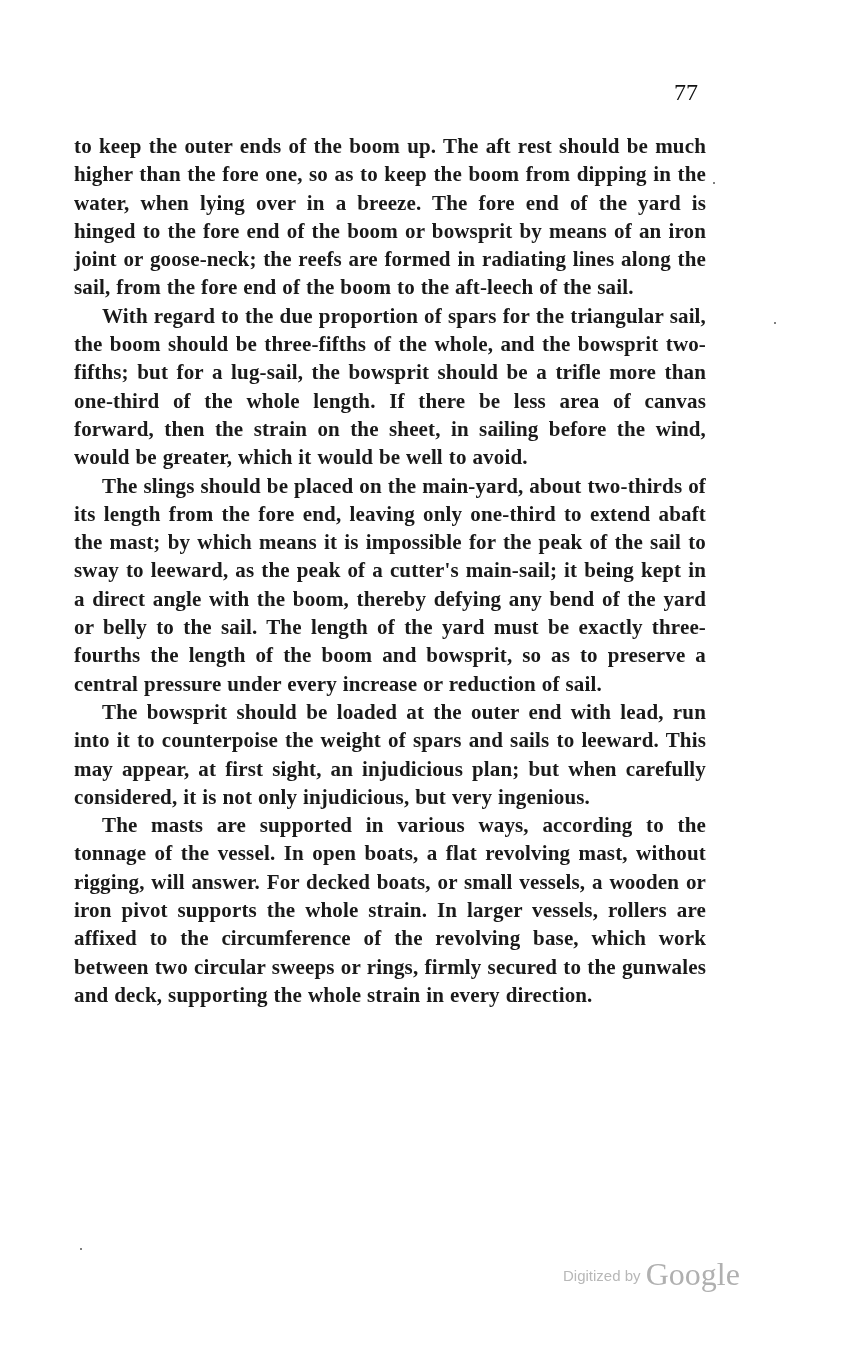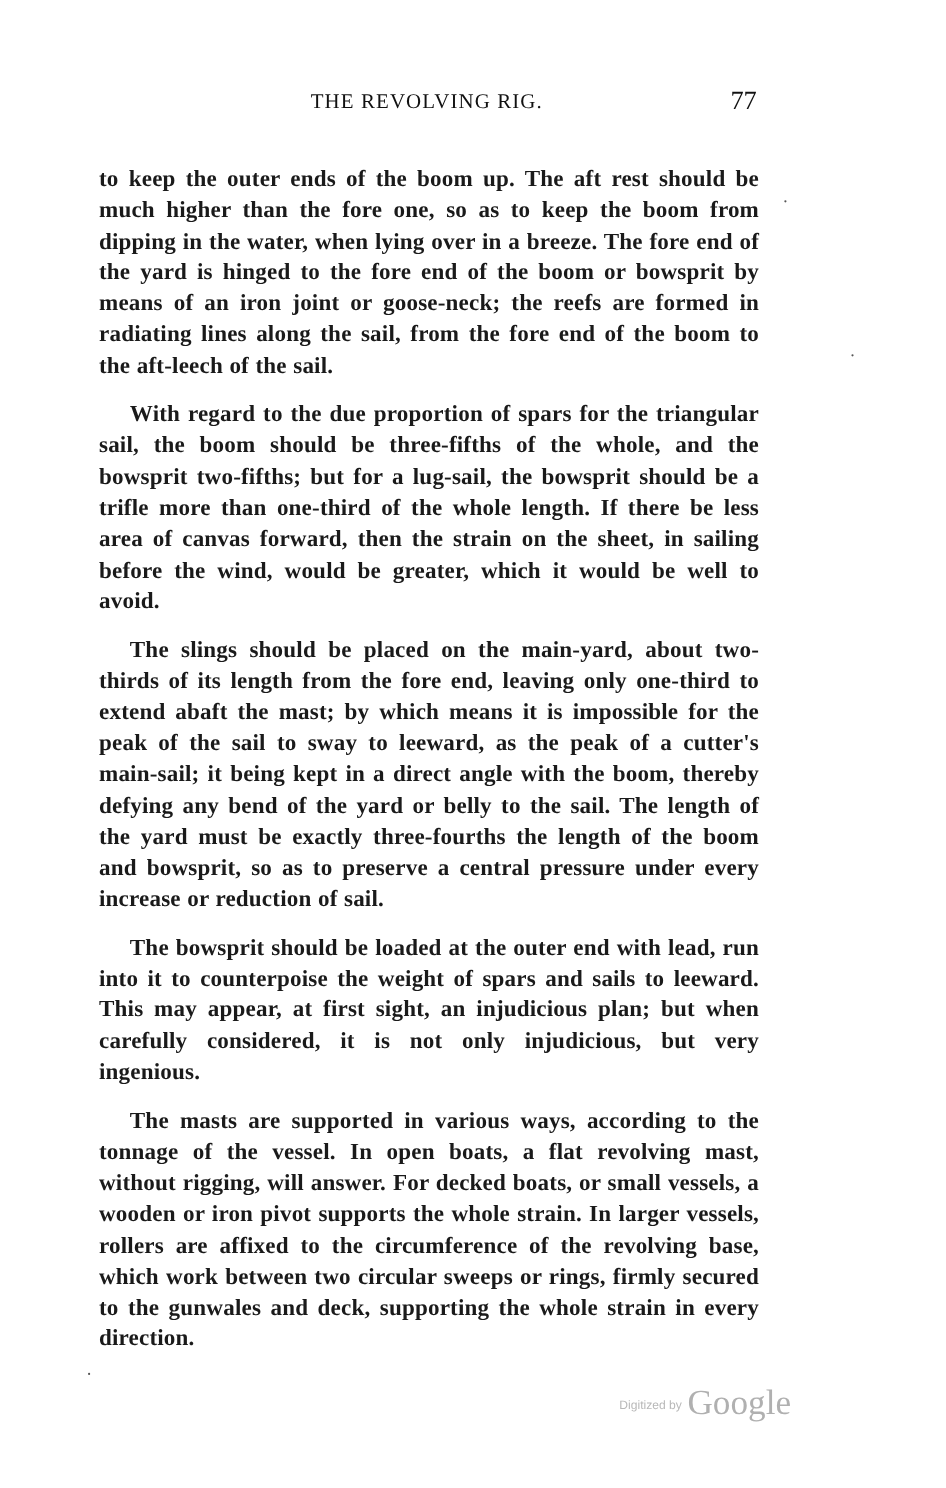--- a/index.html
+++ b/index.html
@@ -27,34 +27,34 @@
       left: 0;
       right: 0;
       top: 0;
       text-align: center;
       font-family: "Liberation Serif", "DejaVu Serif", serif;
       font-size: 19px;
       letter-spacing: 1px;
     }
     .page-number {
       position: absolute;
-      right: 16px;
+      right: 6px;
       top: -3px;
       font-family: "Liberation Serif", "DejaVu Serif", serif;
       font-size: 24px;
       text-align: center;
     }
     .body-text {
       position: absolute;
       top: 132px;
       left: 74px;
       width: 632px;
     }
     .para {
-      margin: 16px;
+      margin: 0;
       font-family: "Liberation Serif", "DejaVu Serif", serif;
       font-size: 21px;
       line-height: 28.3px;
       text-align: justify;
       text-indent: 28px;
       letter-spacing: 0.15px;
       word-spacing: 0.5px;
       font-weight: bold;
       color: #1a1a1a;
     }
@@ -63,41 +63,40 @@
     }
     .watermark {
       position: absolute;
       top: 1256px;
       left: 563px;
       color: #b8b8b8;
       white-space: nowrap;
     }
     .watermark .small {
       font-family: "Liberation Sans", "DejaVu Sans", sans-serif;
-      font-size: 11px;
+      font-size: 15px;
       vertical-align: 4px;
     }
     .watermark .brand {
       font-family: "Liberation Serif", "DejaVu Serif", serif;
       font-size: 32px;
       color: #b0b0b0;
     }
     .speck {
       position: absolute;
       width: 2px;
       height: 2px;
       background: #555;
       border-radius: 1px;
     }
   </style>
 </head>
 <body>
 
 <div class="header">
-  <div class="running-head">THE REVOLVING RIG.</div>
   <div class="page-number">77</div>
 </div>
 
 <div class="body-text">
   <p class="para first">to keep the outer ends of the boom up.  The aft rest should be much higher than the fore one, so as to keep the boom from dipping in the water, when lying over in a breeze.  The fore end of the yard is hinged to the fore end of the boom or bowsprit by means of an iron joint or goose-neck; the reefs are formed in radiating lines along the sail, from the fore end of the boom to the aft-leech of the sail.</p>
   <p class="para">With regard to the due proportion of spars for the triangular sail, the boom should be three-fifths of the whole, and the bowsprit two-fifths; but for a lug-sail, the bowsprit should be a trifle more than one-third of the whole length.  If there be less area of canvas forward, then the strain on the sheet, in sailing before the wind, would be greater, which it would be well to avoid.</p>
   <p class="para">The slings should be placed on the main-yard, about two-thirds of its length from the fore end, leaving only one-third to extend abaft the mast; by which means it is impossible for the peak of the sail to sway to leeward, as the peak of a cutter's main-sail; it being kept in a direct angle with the boom, thereby defying any bend of the yard or belly to the sail.  The length of the yard must be exactly three-fourths the length of the boom and bowsprit, so as to preserve a central pressure under every increase or reduction of sail.</p>
   <p class="para">The bowsprit should be loaded at the outer end with lead, run into it to counterpoise the weight of spars and sails to leeward.  This may appear, at first sight, an injudicious plan; but when carefully considered, it is not only injudicious, but very ingenious.</p>
   <p class="para">The masts are supported in various ways, according to the tonnage of the vessel.  In open boats, a flat revolving mast, without rigging, will answer.  For decked boats, or small vessels, a wooden or iron pivot supports the whole strain.  In larger vessels, rollers are affixed to the circumference of the revolving base, which work between two circular sweeps or rings, firmly secured to the gunwales and deck, supporting the whole strain in every direction.</p>
 </div>

